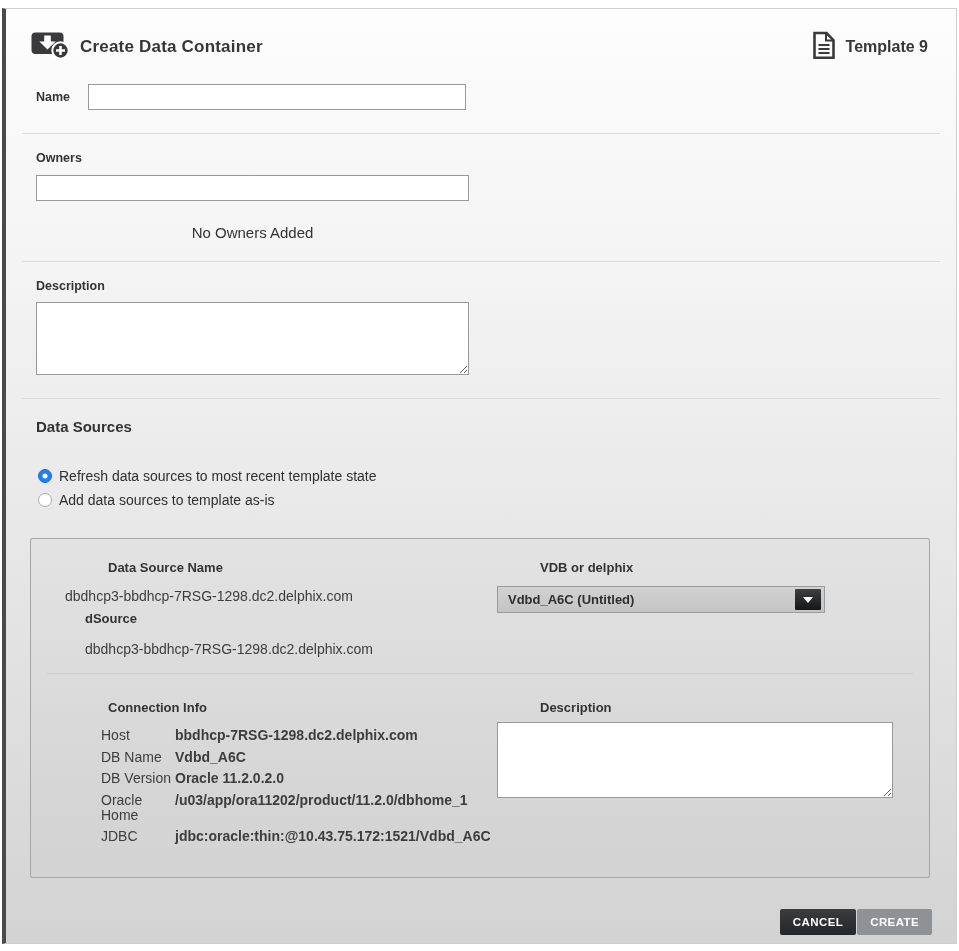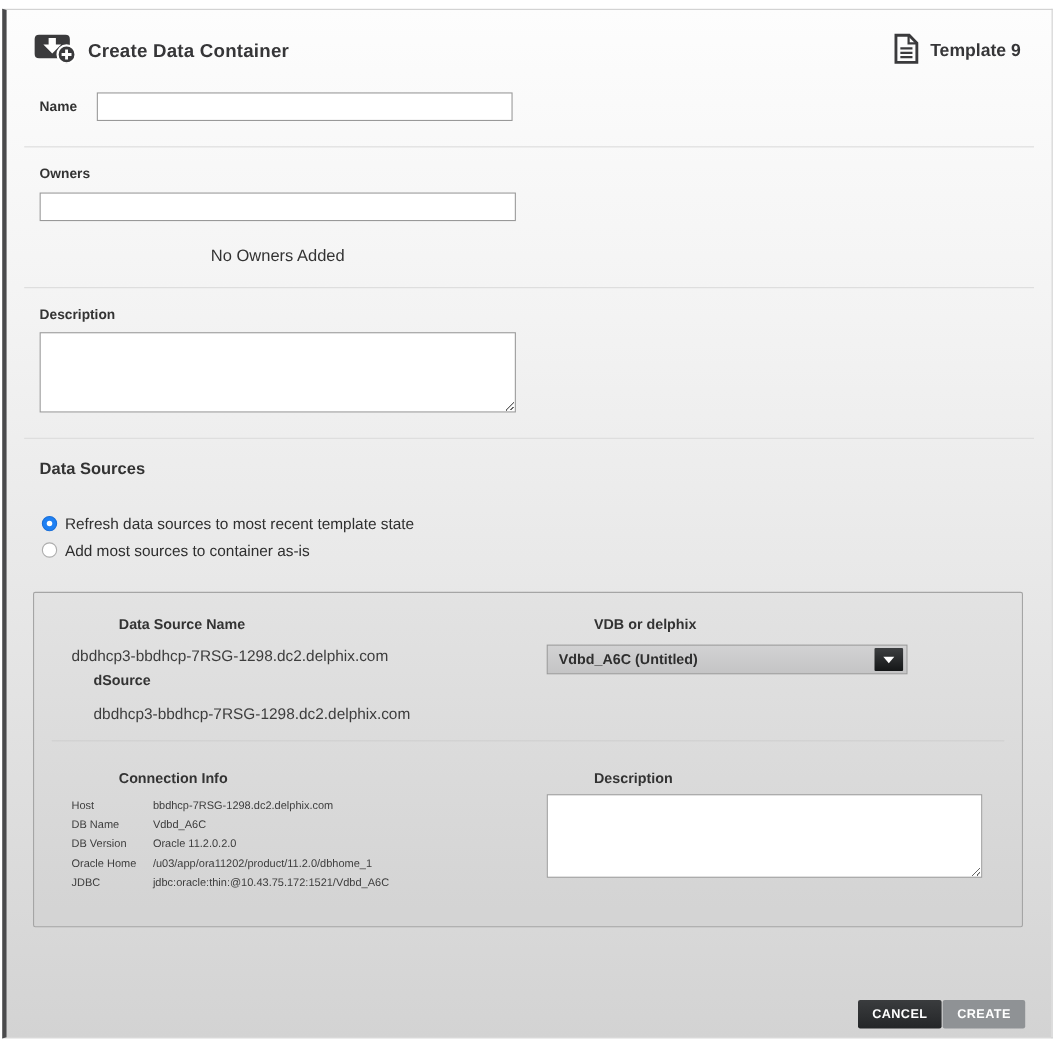--- a/index.html
+++ b/index.html
@@ -104,24 +104,24 @@
     display: flex; align-items: center; justify-content: center;
     border-radius: 1px;
   }
   .vdb-select-btn .tri {
     width: 0; height: 0;
     border-left: 5px solid transparent; border-right: 5px solid transparent;
     border-top: 6px solid #fff;
   }
   .box-divider { height: 1px; background: #cfcfcf; margin: 16px 16px 0 16px; }
   .source-bottom .box-header { margin-top: 26px; }
-  .conn-table { margin-top: 13px; font-size: 10px; color: #3d3d3d; }
+  .conn-table { margin-top: 13px; font-size: 14px; color: #3d3d3d; margin-left: 36px; }
   .conn-row { display: flex; margin-bottom: 7px; line-height: 1.05; }
   .conn-key { width: 74px; flex: none; color: #3d3d3d; }
-  .conn-value { color: #3d3d3d; }
+  .conn-value { color: #3d3d3d; font-weight: bold; }
   .conn-desc-textarea { width: 396px; height: 76px; margin-top: 7px; display: block; }
   
   .footer { position: absolute; right: 24px; bottom: 8px; display: flex; gap: 1px; }
   .btn {
     border: none; color: #fff; font-family: "Liberation Sans", sans-serif;
     font-size: 11.5px; font-weight: bold; letter-spacing: .4px;
     height: 26px; padding: 0 13px; border-radius: 2px; cursor: pointer;
   }
   .btn-cancel { background: linear-gradient(#3a3c3e, #242628); }
   .btn-create { background: #8f9295; }
@@ -179,21 +179,21 @@
 
   <div class="ds-heading">Data Sources</div>
 
   <div class="radio-group">
     <div class="radio-option">
       <span class="radio selected"></span>
       <span class="radio-label">Refresh data sources to most recent template state</span>
     </div>
     <div class="radio-option">
       <span class="radio"></span>
-      <span class="radio-label">Add most sources to container as-is</span>
+      <span class="radio-label">Add data sources to template as-is</span>
     </div>
   </div>
 
   <div class="source-box">
     <div class="box-cols source-top">
       <div class="box-col-left">
         <div class="box-header">Data Source Name</div>
         <div class="source-name">dbdhcp3-bbdhcp-7RSG-1298.dc2.delphix.com</div>
         <div class="dsource-label">dSource</div>
         <div class="dsource-name">dbdhcp3-bbdhcp-7RSG-1298.dc2.delphix.com</div>

